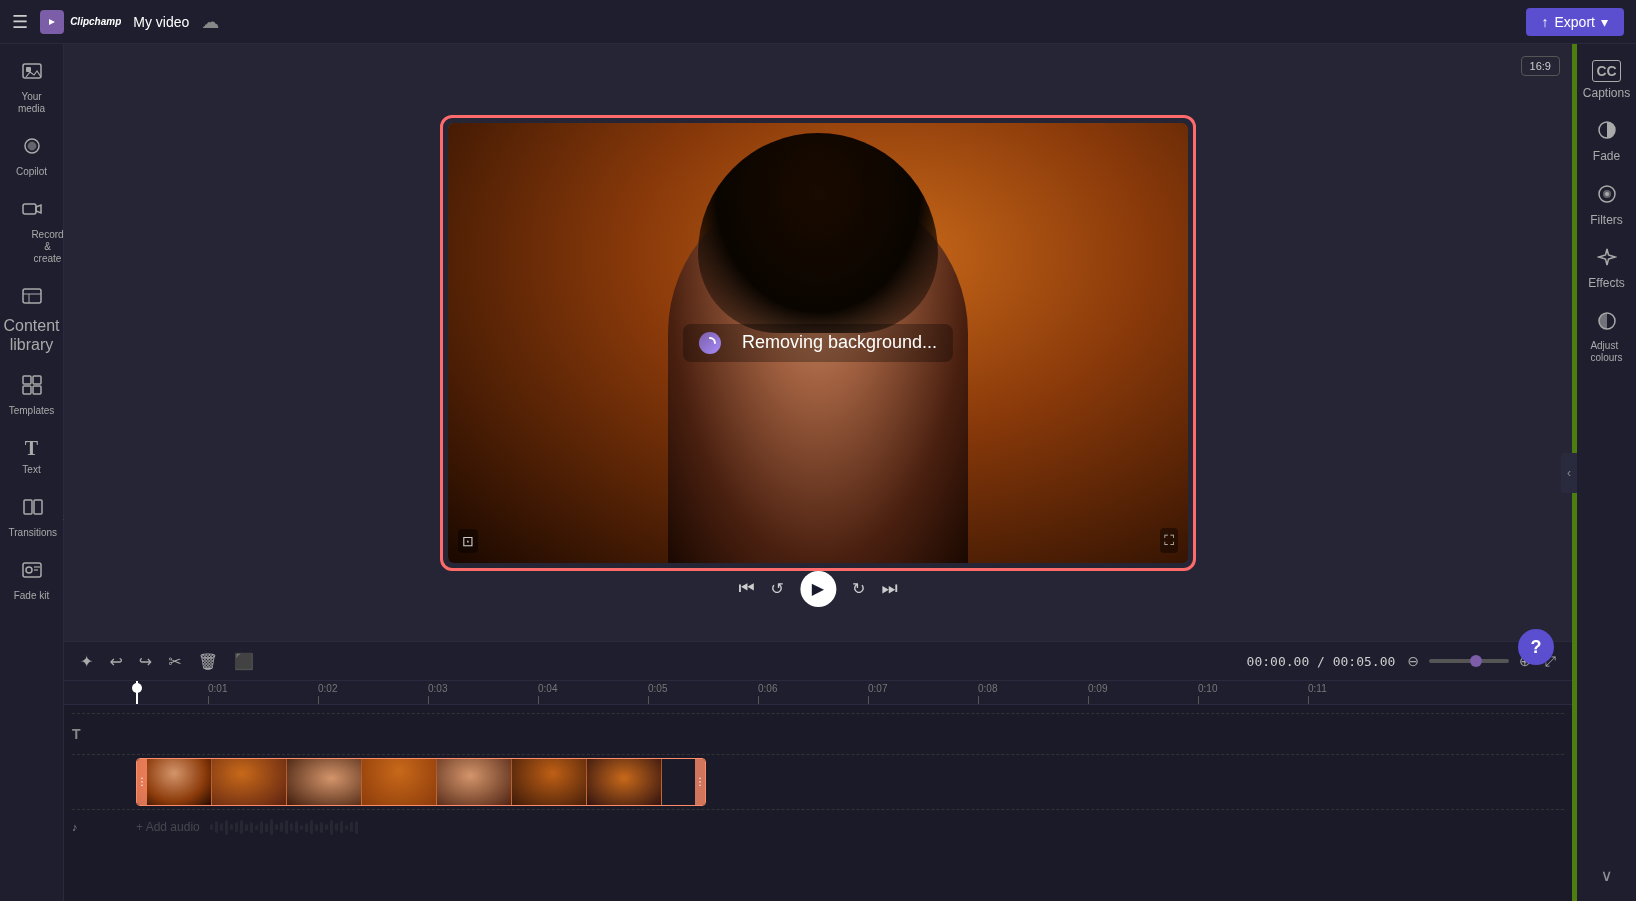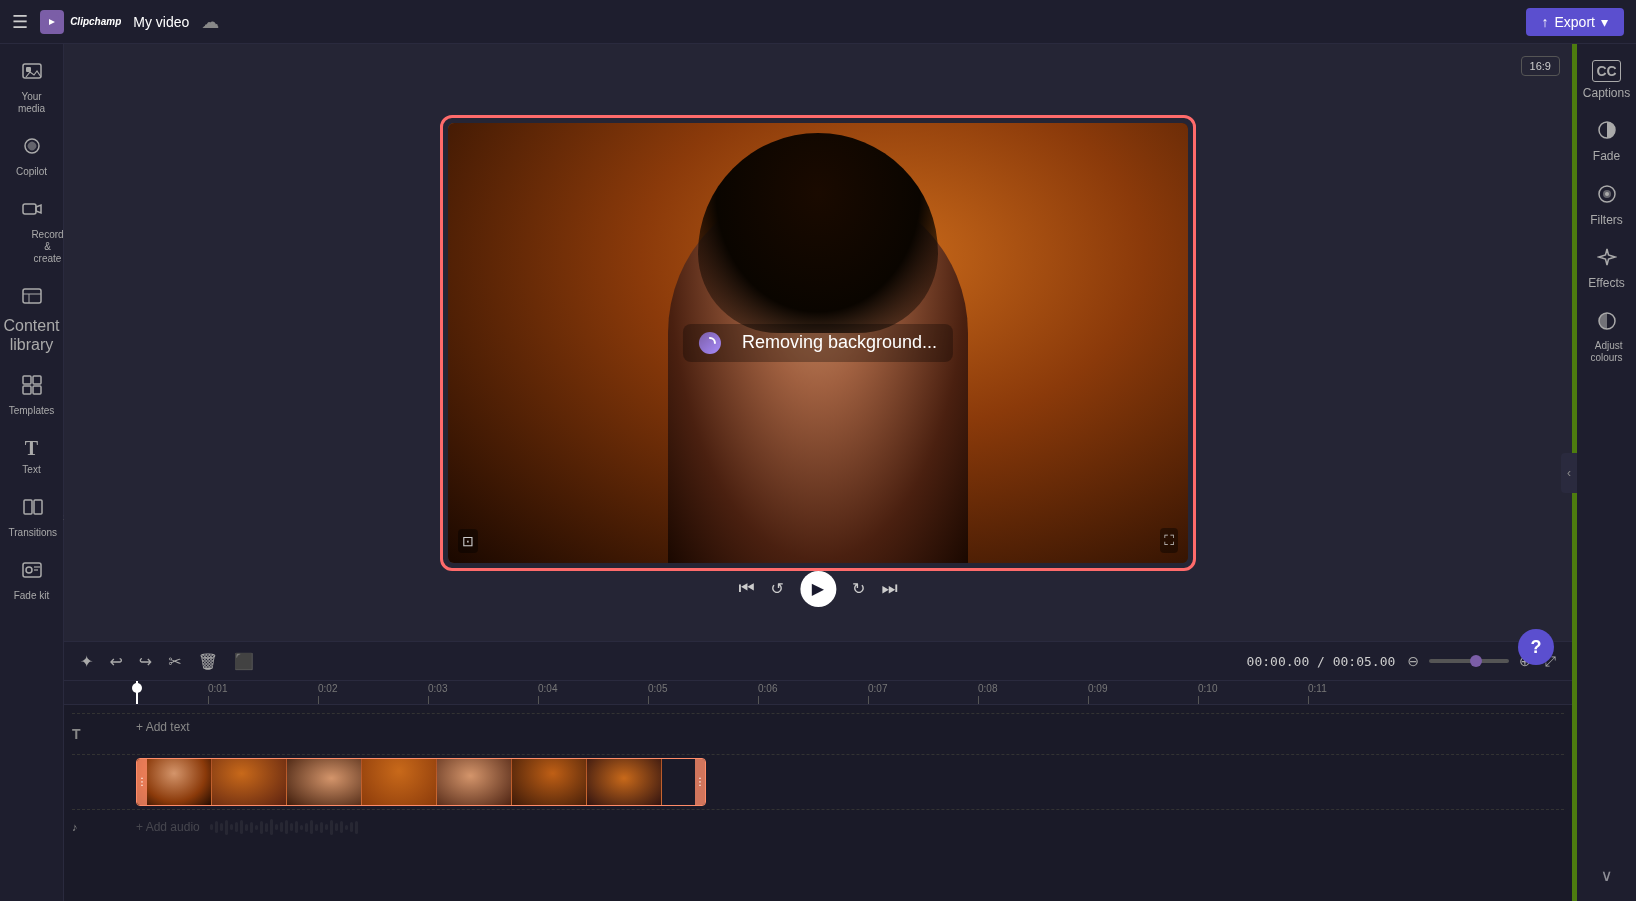--- a/index.html
+++ b/index.html
@@ -783,25 +783,20 @@
         </div>
       </div>
 
       <div class="timeline-tracks">
 
         <div style="height:2px;"></div>
         <hr class="dashed-separator">
         <div class="track-row">
           <div class="track-label">
             <span style="font-size:14px;font-weight:bold;color:#888;">T</span>
-          </div>
-          <div class="track-content">
-            <button class="add-text-btn">
-              <span>+ Add text</span>
-            </button>
           </div>
         </div>
         <hr class="dashed-separator">
 
         <div class="clips-track">
           <div class="clips-label"></div>
           <div class="clips-content">
             <div class="video-clip-strip" style="width:570px;">
               <div class="clip-handle">
                 <span class="clip-handle-dots">⋮</span>
@@ -919,21 +914,21 @@
       <span class="label">Effects</span>
     </div>
 
     <div class="right-sidebar-item">
       <span class="icon">
         <svg width="20" height="20" viewBox="0 0 20 20" fill="none">
           <circle cx="10" cy="10" r="8" stroke="#aaa" stroke-width="1.5" fill="none"></circle>
           <path d="M10 2 A8 8 0 0 0 10 18 Z" fill="#aaa" opacity="0.6"></path>
         </svg>
       </span>
-      <span class="label" style="font-size:10px;color:#aaa;text-align:right;line-height:1.2;">Adjust<br>colours</span>
+      <span class="label" style="font-size:10px;color:#aaa;text-align:left;line-height:1.2;">Adjust<br>colours</span>
     </div>
 
     <div style="position:absolute;left:-16px;top:50%;transform:translateY(-50%);width:16px;height:40px;background:#2a2a3e;border-radius:4px 0 0 4px;display:flex;align-items:center;justify-content:center;cursor:pointer;color:#888;font-size:12px;">‹</div>
 
     <div style="margin-top:auto;padding-bottom:8px;">
       <div class="right-sidebar-item" style="opacity:0.5;">
         <span>∨</span>
       </div>
     </div>
   </div>

